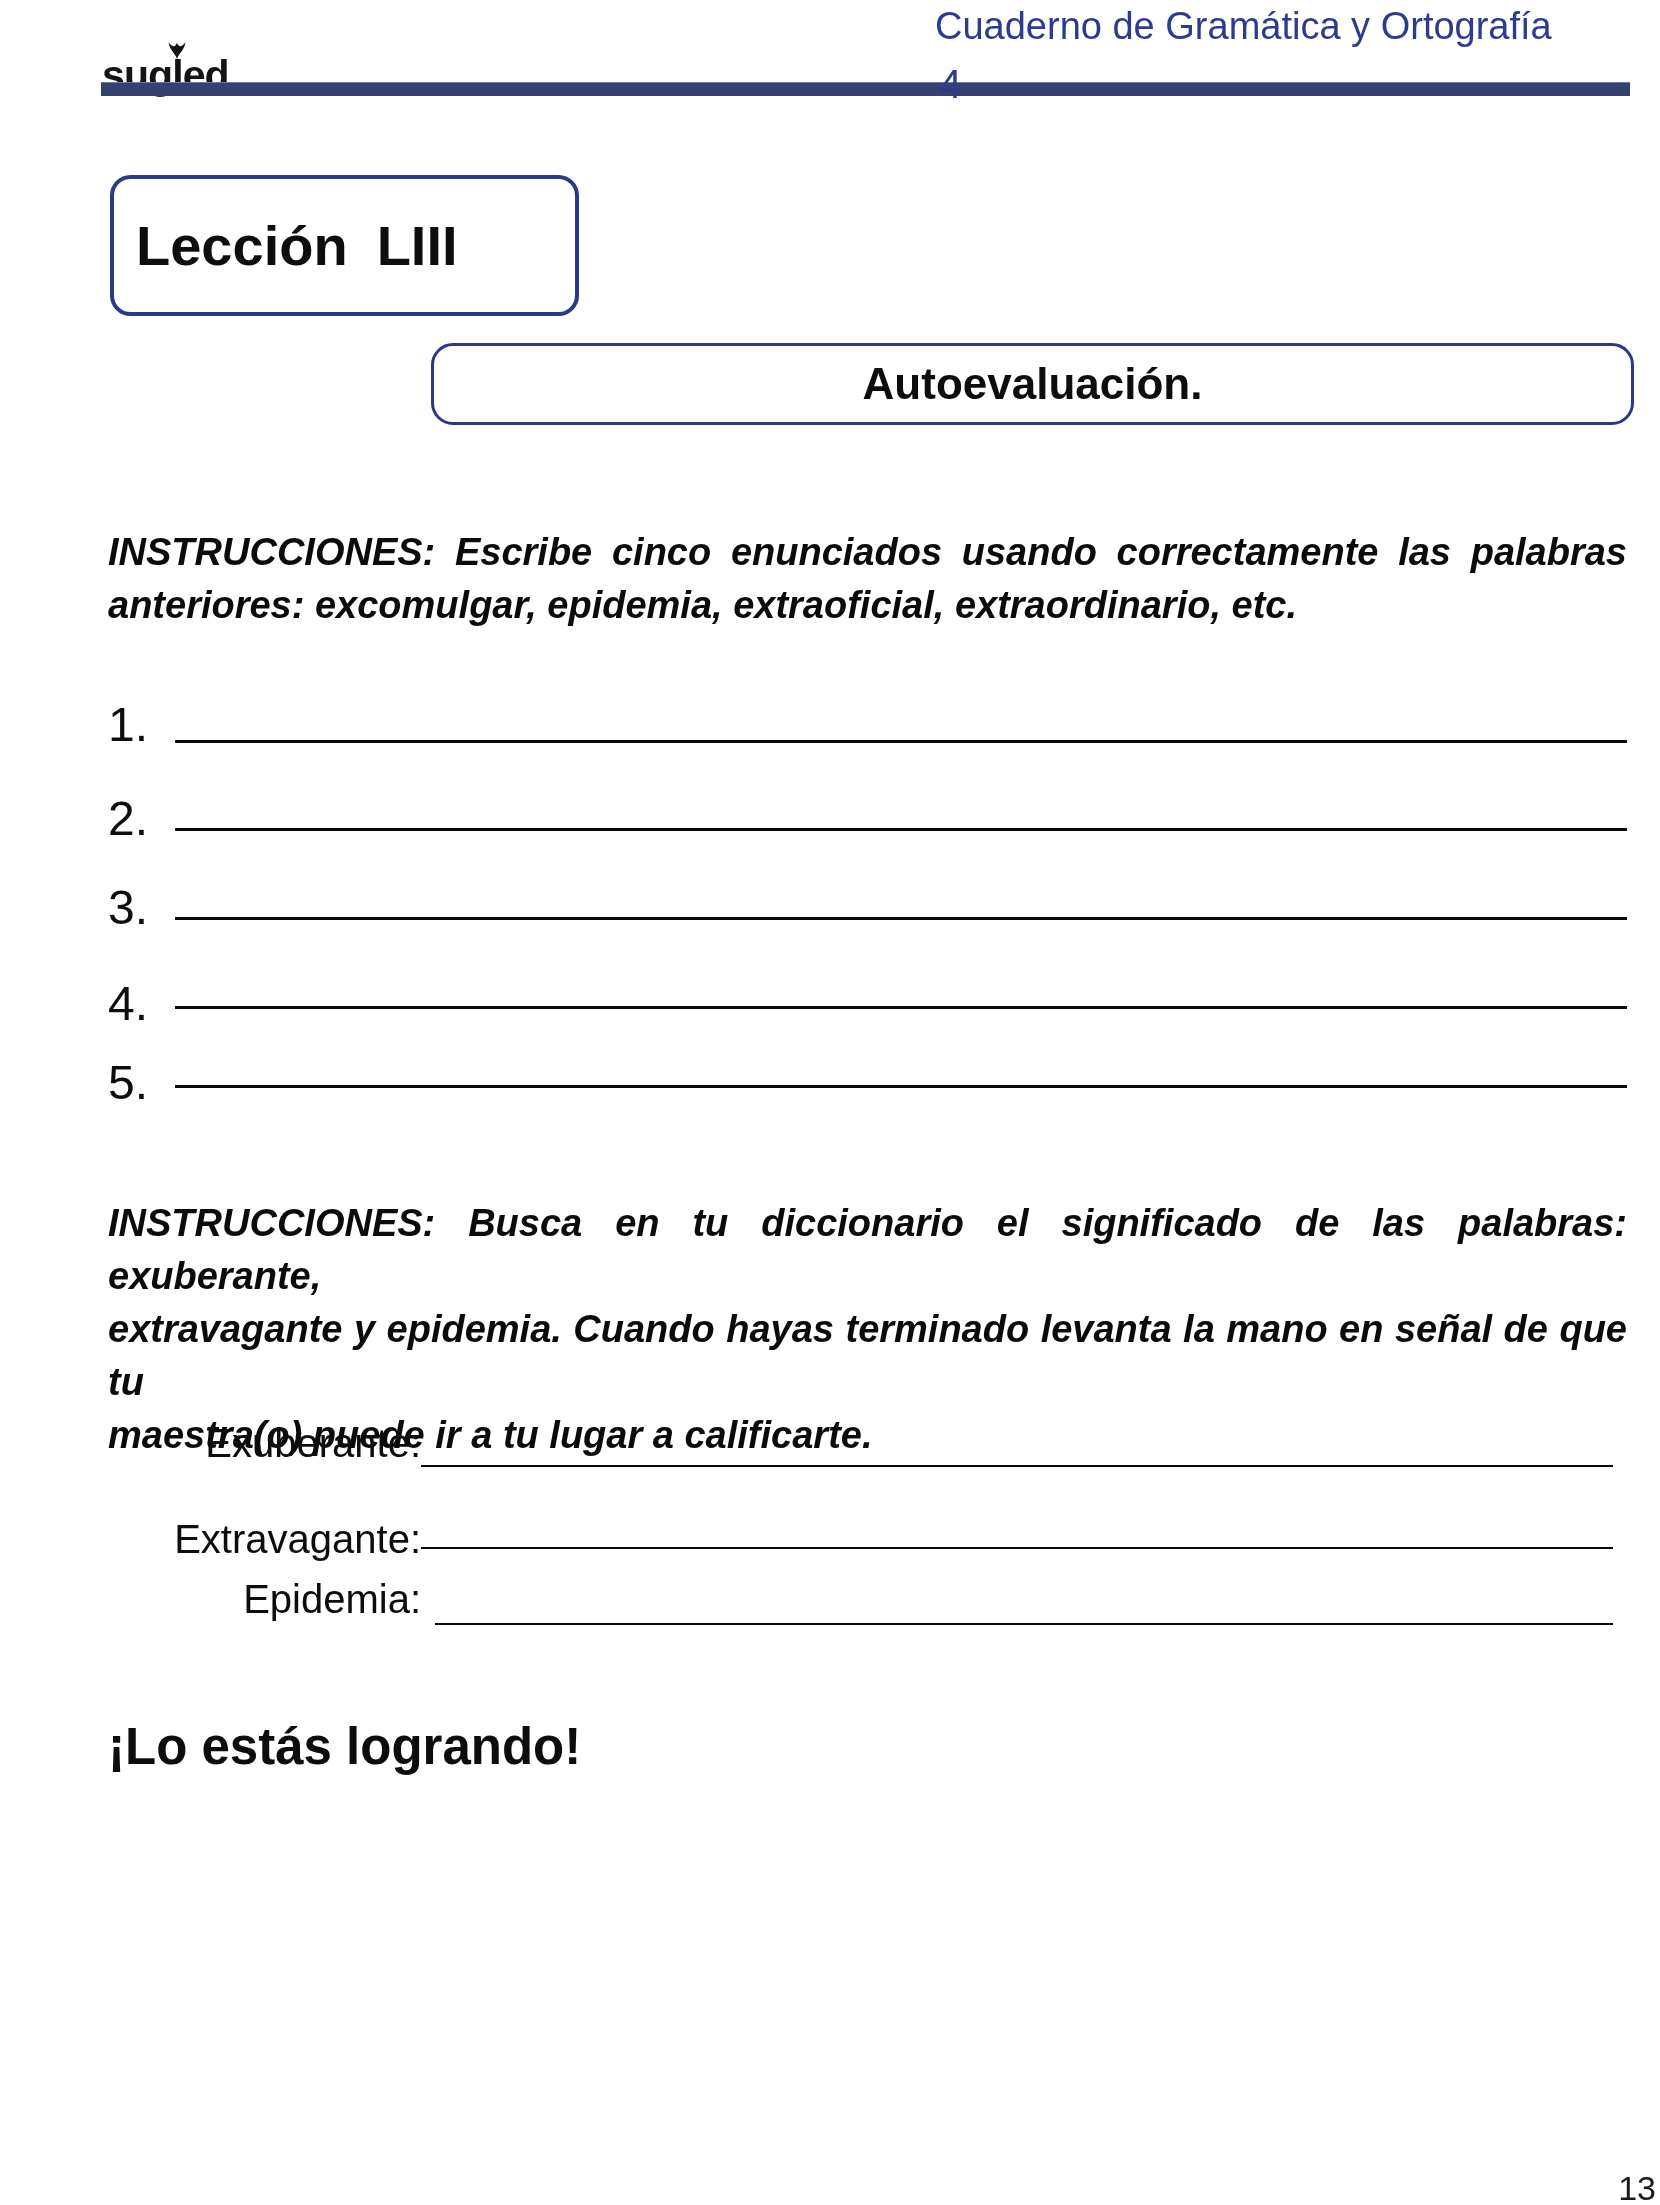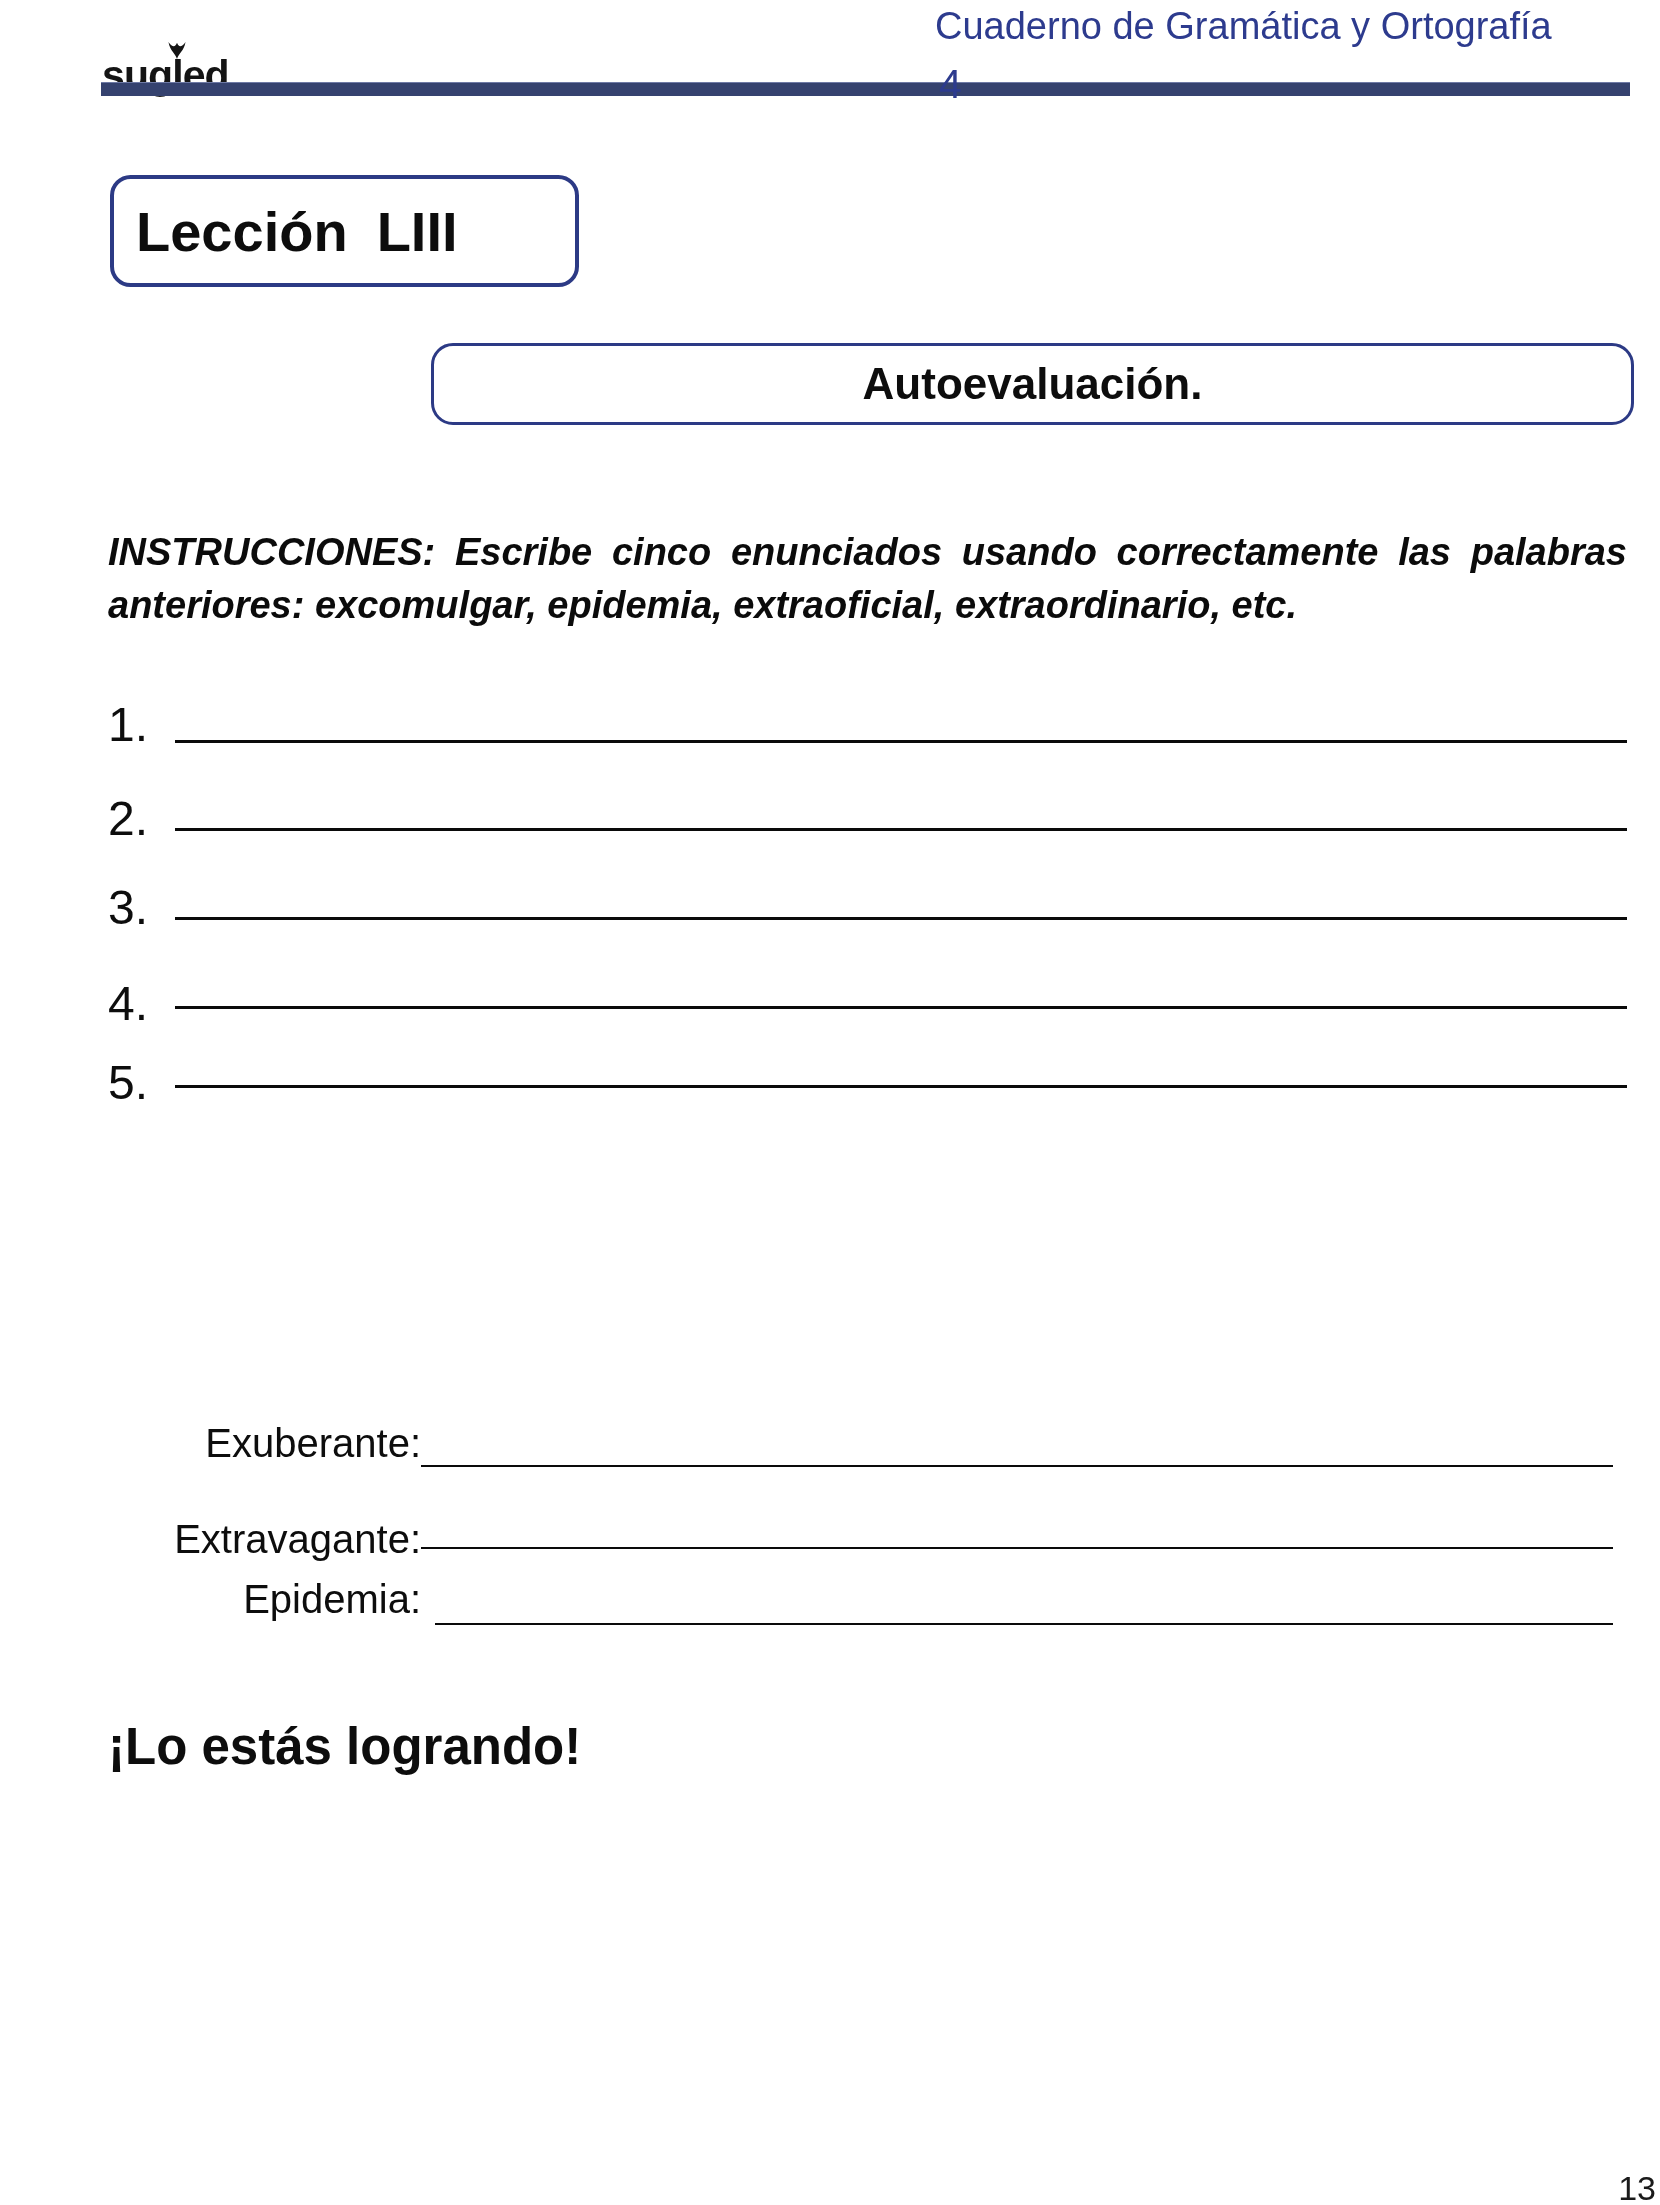--- a/index.html
+++ b/index.html
@@ -17,21 +17,21 @@
   
   .logo{left:102px;top:12px;font-size:41px;font-weight:700;letter-spacing:-0.9px;color:#141414;display:flex;align-items:flex-start;margin-top:40px;}
   .logo .l-wrap{position:relative;display:inline-block;}
   .logo .l-wrap svg{position:absolute;left:50%;transform:translateX(-50%);top:-11px;}
   .header-title{left:935px;top:5.1px;font-size:38px;color:#2d3b8e;white-space:nowrap;z-index:3;}
   .header-title-2{left:939px;top:61px;font-size:41px;color:#2d3b8e;z-index:3;}
   .header-bar{left:101px;top:82px;width:1529px;height:12.8px;background:#35426f;border-top:1.7px solid #6e7aa6;z-index:2;}
 
   
   .lesson-box{
-    left:110px;top:175px;width:469px;height:112px;
+    left:110px;top:175px;width:469px;height:141px;
     border:4.3px solid #2c3a85;border-radius:20.5px;
     display:flex;align-items:center;gap:29px;
     padding-left:22px;box-sizing:border-box;
     font-size:56px;font-weight:700;color:#0d0d0d;
     background:#fff;
   }
   .auto-box{
     left:431px;top:343px;width:1203px;height:82px;
     border:3.4px solid #2c3a85;border-radius:22px;
     display:flex;align-items:center;justify-content:center;
@@ -101,20 +101,25 @@
   <div class="abs blank-line l1"></div>
   <div class="abs item-number n2">2.</div>
   <div class="abs blank-line l2"></div>
   <div class="abs item-number n3">3.</div>
   <div class="abs blank-line l3"></div>
   <div class="abs item-number n4">4.</div>
   <div class="abs blank-line l4"></div>
   <div class="abs item-number n5">5.</div>
   <div class="abs blank-line l5"></div>
 
+  <div class="abs instr instr2">
+    <div class="just">INSTRUCCIONES: Busca en tu diccionario el significado de las palabras: exuberante,</div>
+    <div class="just">extravagante y epidemia. Cuando hayas terminado levanta la mano en señal de que tu</div>
+    <div class="last">maestra(o) puede ir a tu lugar a calificarte.</div>
+  </div>
 
   <div class="abs field-label f1">Exuberante:</div>
   <div class="abs field-line fl1"></div>
   <div class="abs field-label f2">Extravagante:</div>
   <div class="abs field-line fl2"></div>
   <div class="abs field-label f3">Epidemia:</div>
   <div class="abs field-line fl3"></div>
 
   <div class="abs closing">¡Lo estás logrando!</div>
 

